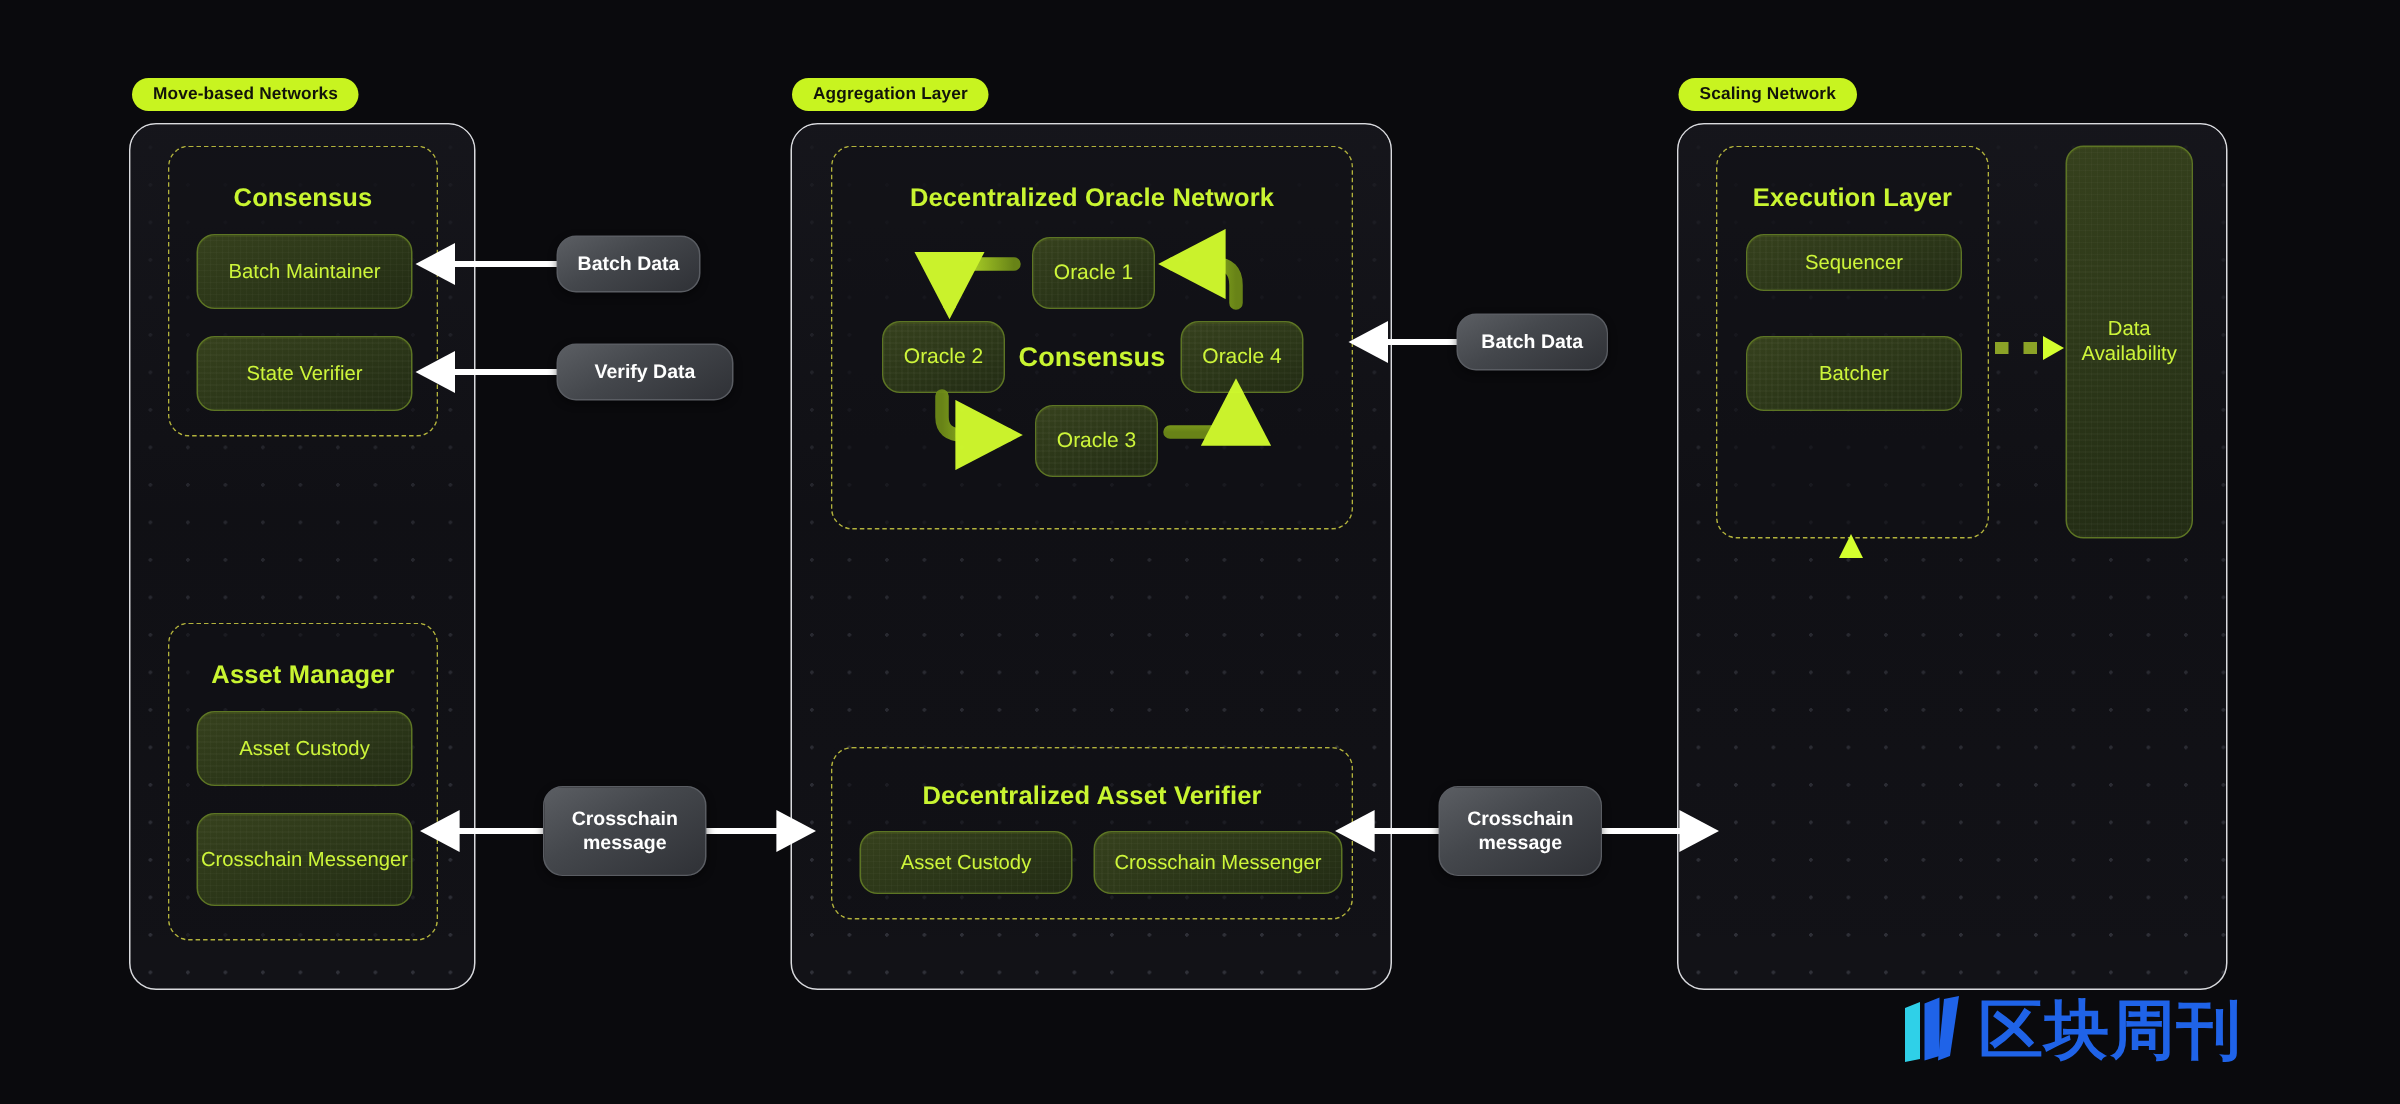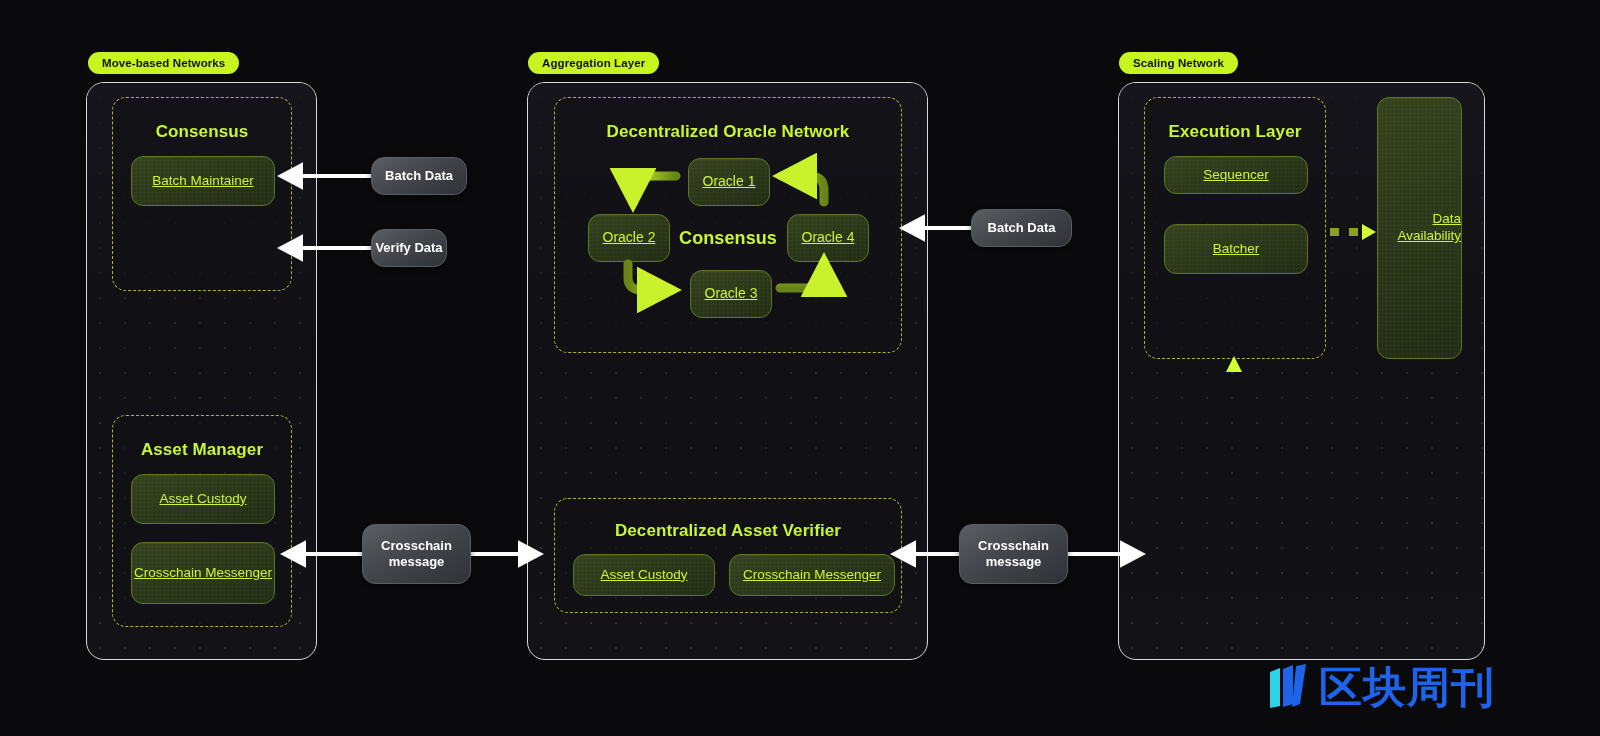--- a/index.html
+++ b/index.html
@@ -74,33 +74,32 @@
     font-weight: bold;
     letter-spacing: 0.1px;
   }
 
   
   .node {
     position: absolute;
     display: flex;
     align-items: center;
     justify-content: center;
-    text-align: right;
+    text-align: center;
     border-radius: 12px;
     border: 1px solid #5d7524;
     background:
       repeating-linear-gradient(0deg, rgba(255,255,255,.022) 0 1px, transparent 1px 4px),
       repeating-linear-gradient(90deg, rgba(255,255,255,.022) 0 1px, transparent 1px 4px),
       linear-gradient(160deg, #36411d 0%, #2b3618 55%, #222b14 100%);
     color: #cdf53a;
     font-size: 13.5px;
     line-height: 1.25;
     z-index: 3;
     box-shadow: inset 0 1px 0 rgba(200,244,32,.07);
-    text-decoration: underline;
   }
   .node.big { font-size: 14px; }
 
   
   .pill {
     position: absolute;
     display: flex;
     align-items: center;
     justify-content: center;
     text-align: center;
@@ -149,20 +148,21 @@
 
   <div class="badge" style="left:88px;  top:52px;">Move-based Networks</div>
   <div class="badge" style="left:528px; top:52px;">Aggregation Layer</div>
   <div class="badge" style="left:1119px;top:52px;">Scaling Network</div>
 
   <div class="panel" style="left:86px; top:82px; width:231px; height:578px;">
 
     <div class="group" style="left:25px; top:14px; width:180px; height:194px;">
       <div class="group-title" style="top:24px;">Consensus</div>
       <div class="node" style="left:18px; top:58px; width:144px; height:50px;">Batch Maintainer</div>
+      <div class="node" style="left:18px; top:126px; width:144px; height:50px;">State Verifier</div>
     </div>
 
     <div class="group" style="left:25px; top:332px; width:180px; height:212px;">
       <div class="group-title" style="top:24px;">Asset Manager</div>
       <div class="node" style="left:18px; top:58px; width:144px; height:50px;">Asset Custody</div>
       <div class="node" style="left:18px; top:126px; width:144px; height:62px;">Crosschain Messenger</div>
     </div>
   </div>
 
   <div class="panel" style="left:527px; top:82px; width:401px; height:578px;">
@@ -266,21 +266,21 @@
 
     <line x1="1234" y1="508" x2="1234" y2="372" stroke="url(#vertFadeUp)" stroke-width="7" stroke-dasharray="11 13" stroke-linecap="butt"></line>
     <path d="M 1226,372 L 1234,356 L 1242,372 Z" fill="#d4ff2e"></path>
 
     <line x1="1330" y1="232" x2="1358" y2="232" stroke="#8ba227" stroke-width="8" stroke-dasharray="9 10" stroke-linecap="butt"></line>
     <path d="M 1362,224 L 1376,232 L 1362,240 Z" fill="#d4ff2e"></path>
   </svg>
 
   <div class="pill" style="left:371px; top:157px; width:96px; height:38px;">Batch Data</div>
 
-  <div class="pill" style="left:371px; top:229px; width:76px; height:38px;">Verify Data</div>
+  <div class="pill" style="left:371px; top:229px; width:118px; height:38px;">Verify Data</div>
 
   <div class="pill" style="left:971px; top:209px; width:101px; height:38px;">Batch Data</div>
 
   <div class="pill" style="left:362px; top:524px; width:109px; height:60px;">Crosschain message</div>
 
   <div class="pill" style="left:959px; top:524px; width:109px; height:60px;">Crosschain message</div>
 
   <div id="watermark">
     <svg width="44" height="46" viewBox="0 0 44 46">
       <path d="M2,8 L12,4 L12,42 L2,44 Z" fill="#2fd0e8"></path>

